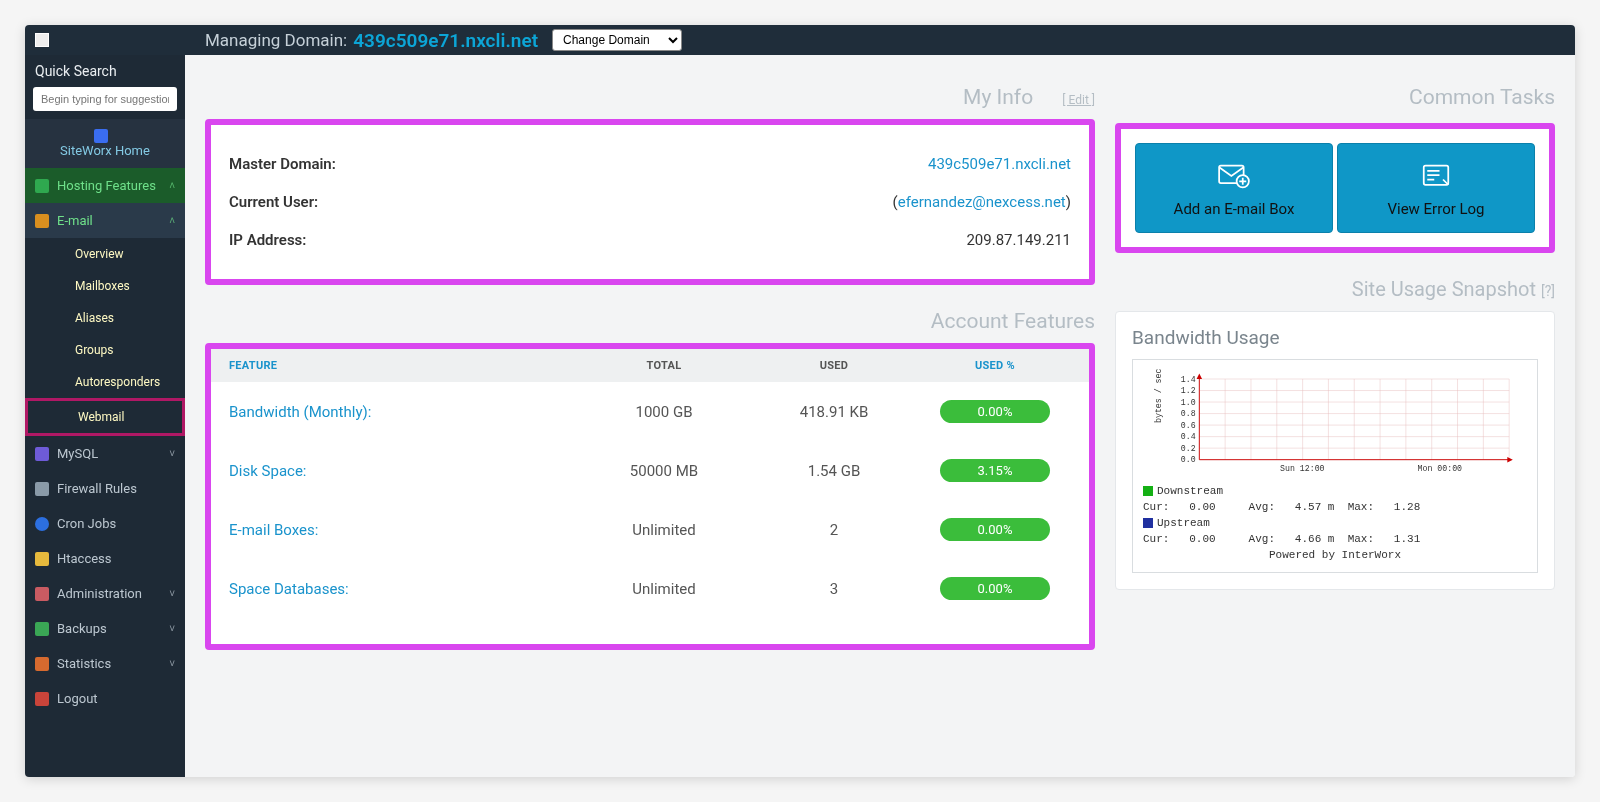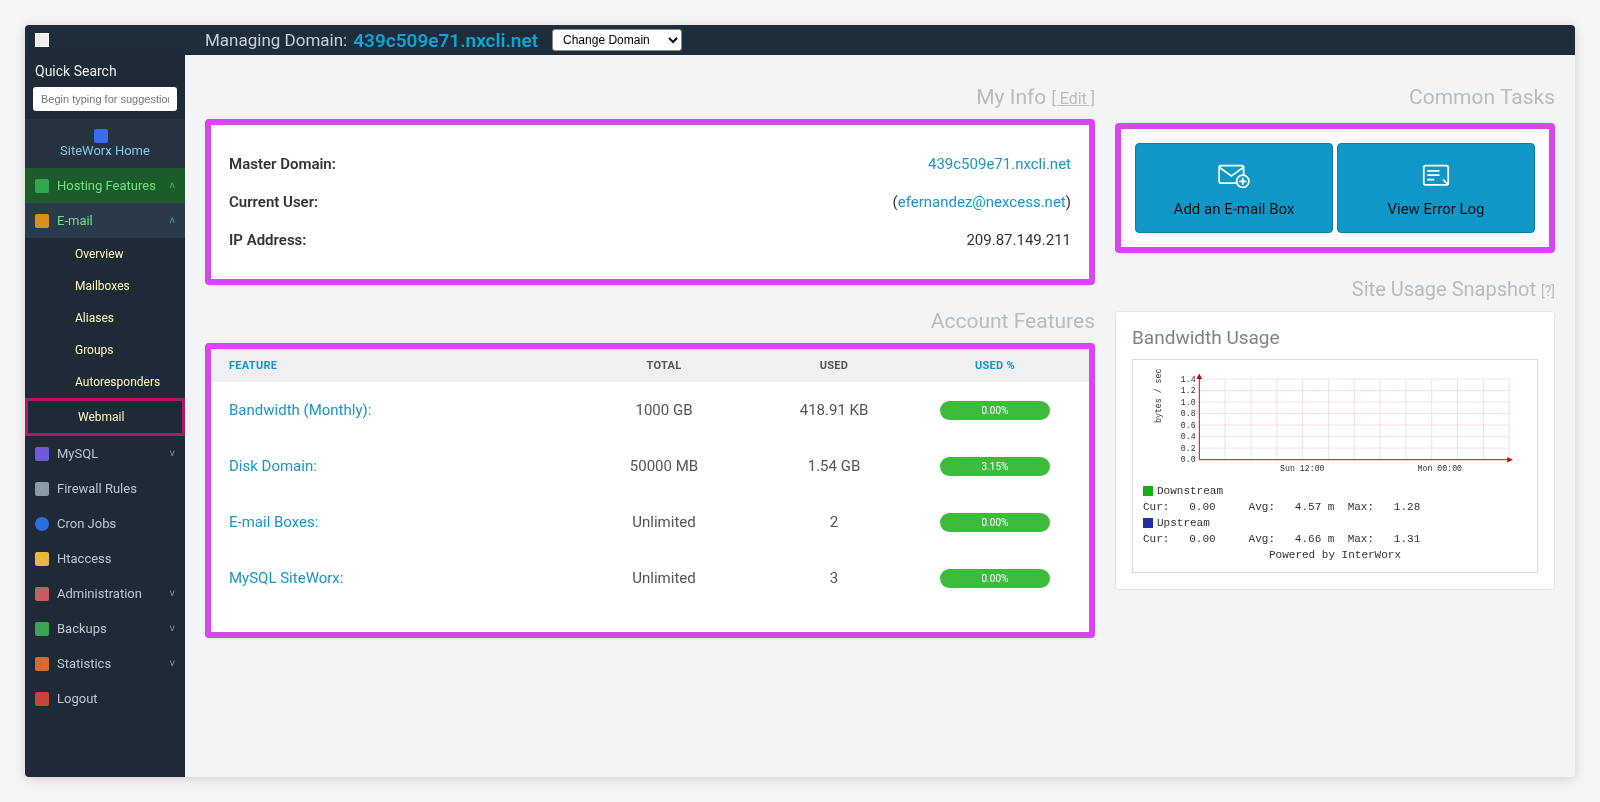--- a/index.html
+++ b/index.html
@@ -41,37 +41,37 @@
 .ic-backup{ background:#3aa655; border-radius:2px; }
 .ic-stats{ background:#d66a2f; border-radius:2px; }
 .ic-logout{ background:#c9443a; border-radius:2px; }
 
 
 .content { flex:1; background:#f3f4f5; padding: 30px 20px; overflow-y:auto; display:flex; gap:20px; }
 .col-left { flex:1; min-width:0; }
 .col-right { width: 440px; }
 
 .panel-title { text-align:right; font-size:21px; color:#b4bdc4; font-weight:400; margin-bottom:10px; }
-.panel-title a { color:#b4bdc4; font-size:16px; }
+.panel-title a { color:#b4bdc4; font-size:12px;margin-left:24px; }
 .panel { background:#fff; border:6px solid #d946ef; border-radius:4px; padding:20px 18px; margin-bottom:24px; }
 
 .info-row { display:flex; justify-content:space-between; align-items:center; padding:10px 0; font-size:15px; }
 .info-label { color:#333; font-weight:600; }
 .info-val { color:#333; }
 .info-val a { color:#1a93cc; text-decoration:none; }
 
 
 .feat-head { display:flex; background:#eef0f1; padding:10px 0; font-size:11px; color:#1a93cc; font-weight:700; letter-spacing:0.3px; }
 .feat-row { display:flex; align-items:center; padding:18px 0; font-size:15px; }
 .col-feat { flex:1.1; padding-left:18px; }
 .col-total{ width:170px; text-align:center; color:#555; }
 .col-used { width:170px; text-align:center; color:#555; }
 .col-pct { width:170px; text-align:center; padding-right:18px; }
 .feat-row .col-feat a { color:#1a93cc; text-decoration:none; font-weight:400; }
-.pill { display:inline-block; background:#3bbd3b; color:#fff; border-radius:12px; padding:4px 26px; font-size:10px; min-width:110px; }
+.pill { display:inline-block; background:#3bbd3b; color:#fff; border-radius:12px; padding:4px 26px; font-size:13px; min-width:110px; }
 
 
 .task-buttons { display:flex; gap:4px; }
 .task-btn { flex:1; background:#0f97c7; color:#fff; border-radius:4px; padding:18px 8px 14px 8px; text-align:center; cursor:pointer; border:1px solid #0a80ab; }
 .task-btn svg { width:36px; height:28px; margin-bottom:6px; }
 .task-btn .lbl { font-size:15px; color:#111; font-weight:400; }
 
 .snapshot-title { text-align:right; font-size:20px; color:#b4bdc4; margin:22px 0 10px 0; }
 .snapshot-title .q { font-size:14px; color:#b4bdc4; }
 
@@ -197,33 +197,33 @@
             <div class="col-pct">USED %</div>
           </div>
           <div id="feat-rows">
               <div class="feat-row">
     <div class="col-feat"><a href="#">Bandwidth (Monthly):</a></div>
     <div class="col-total">1000 GB</div>
     <div class="col-used">418.91 KB</div>
     <div class="col-pct"><span class="pill">0.00%</span></div>
               </div>
               <div class="feat-row">
-    <div class="col-feat"><a href="#">Disk Domain:</a></div>
+    <div class="col-feat"><a href="#">Disk Space:</a></div>
     <div class="col-total">50000 MB</div>
     <div class="col-used">1.54 GB</div>
     <div class="col-pct"><span class="pill">3.15%</span></div>
               </div>
               <div class="feat-row">
     <div class="col-feat"><a href="#">E-mail Boxes:</a></div>
     <div class="col-total">Unlimited</div>
     <div class="col-used">2</div>
     <div class="col-pct"><span class="pill">0.00%</span></div>
               </div>
               <div class="feat-row">
-    <div class="col-feat"><a href="#">MySQL SiteWorx:</a></div>
+    <div class="col-feat"><a href="#">Space Databases:</a></div>
     <div class="col-total">Unlimited</div>
     <div class="col-used">3</div>
     <div class="col-pct"><span class="pill">0.00%</span></div>
               </div>
             </div>
         </div>
       </div>
 
       <div class="col-right">
         <div class="panel-title" style="margin-bottom:14px;">Common Tasks</div>

